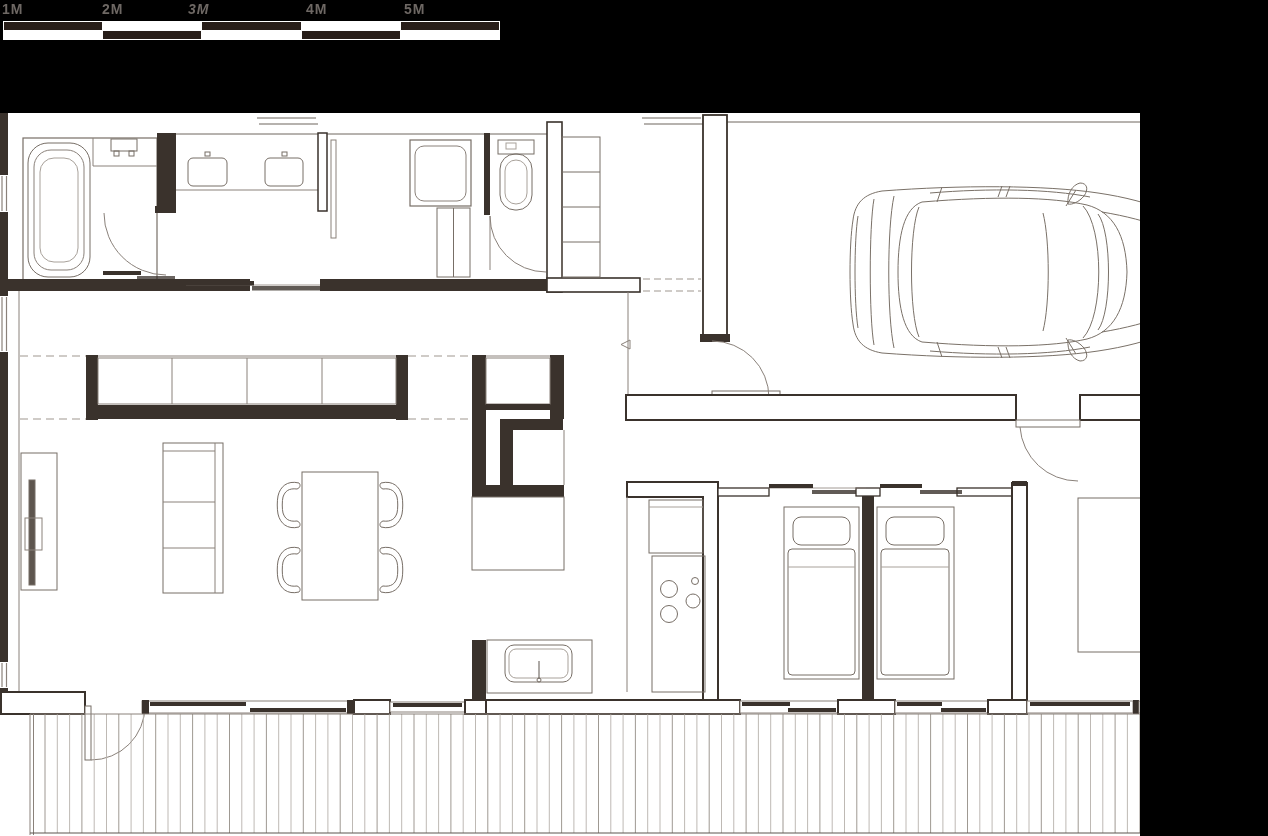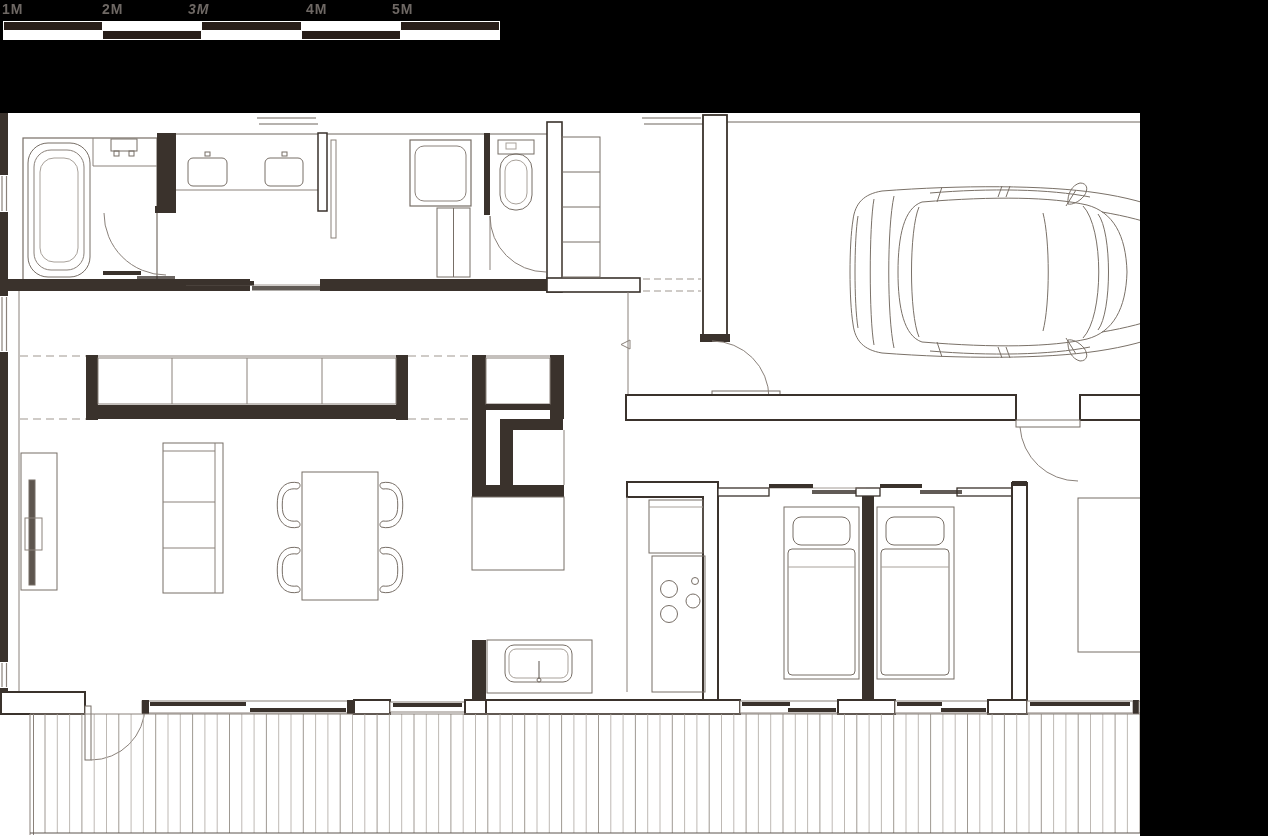--- a/index.html
+++ b/index.html
@@ -8,21 +8,21 @@
   #plan-svg{position:absolute;left:0;top:0;}
   
   #scalebar{position:absolute;left:3px;top:21px;width:497px;height:19px;
             border:1px solid #fff;background:#fff;box-sizing:border-box;
             display:grid;grid-template-columns:repeat(5,1fr);grid-template-rows:1fr 1fr;gap:1px;}
   #scalebar .cell{width:100%;height:100%;}
   .cell.dark{background:#281e19;}
   .cell.light{background:#fff;}
   .scale-label{position:absolute;top:1px;font-size:14px;font-weight:bold;
                letter-spacing:1px;color:#6e6864;}
-  .sl-0{left:2px;}.sl-1{left:102px;text-align:center;}.sl-2{left:188px;font-style:italic;}.sl-3{left:306px;}.sl-4{left:392px;}
+  .sl-0{left:2px;}.sl-1{left:102px;text-align:center;}.sl-2{left:188px;font-style:italic;}.sl-3{left:306px;}.sl-4{left:404px;}
 </style>
 </head>
 <body>
 
 <div id="stage">
 
   <div>
     <span class="scale-label sl-0">1M</span>
     <span class="scale-label sl-1">2M</span>
     <span class="scale-label sl-2">3M</span>

